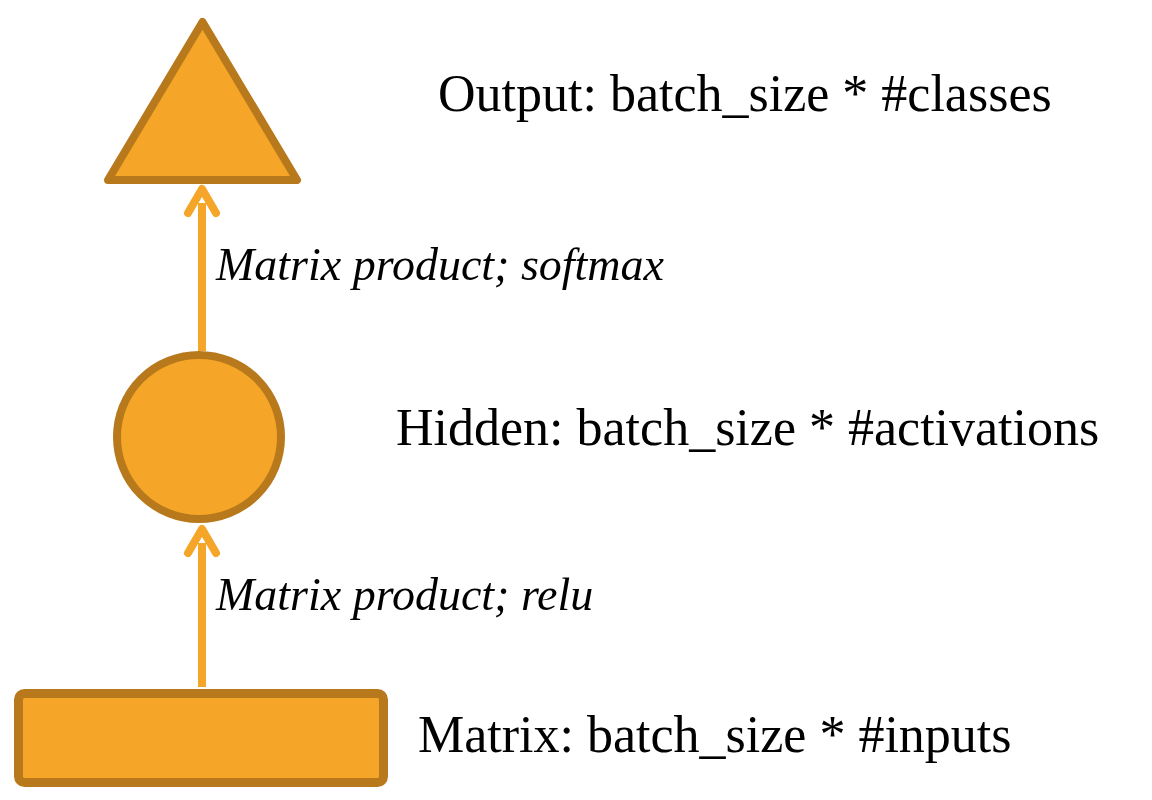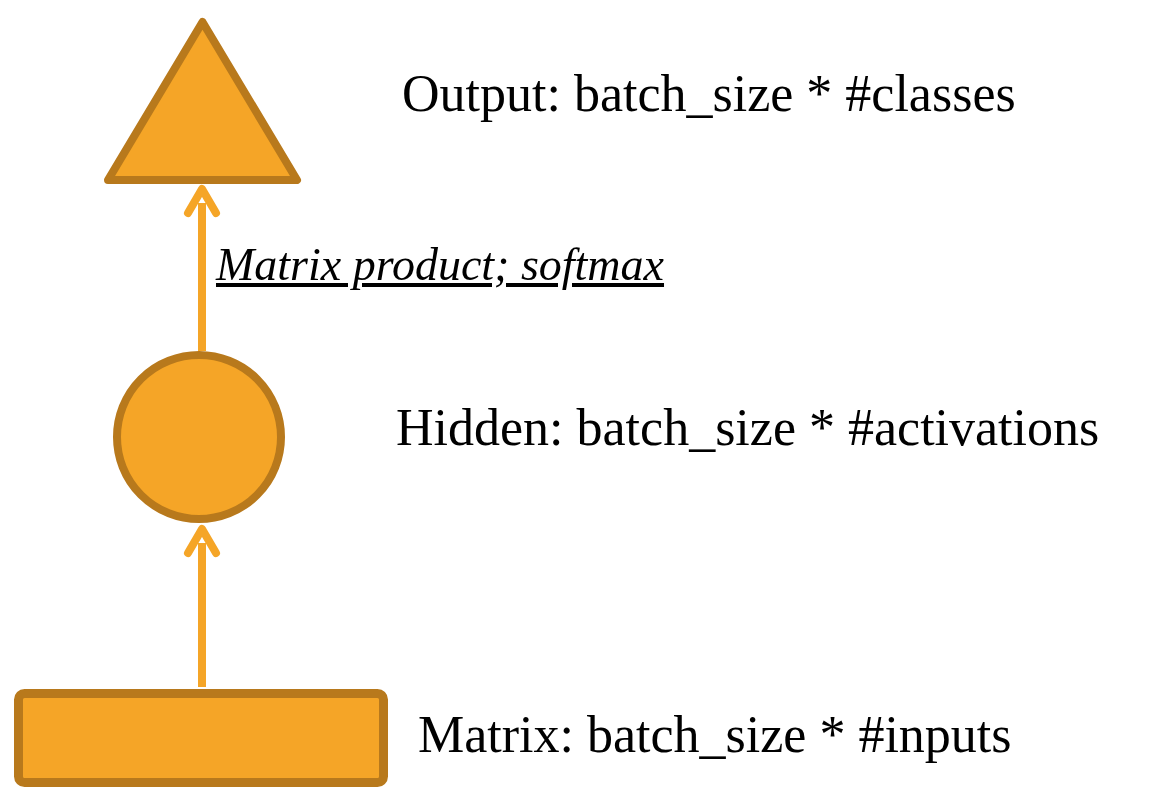--- a/index.html
+++ b/index.html
@@ -26,24 +26,24 @@
     line-height: 1;
     white-space: nowrap;
   }
   .node-label {
     font-size: 52px;
   }
   .edge-label {
     font-size: 46px;
     font-style: italic;
   }
-  .pos-output  { left: 402px; top: 68px;  }
+  .pos-output  { left: 438px; top: 68px;  }
   .pos-hidden  { left: 396px; top: 402px; }
   .pos-input   { left: 418px; top: 709px; }
-  .pos-softmax { left: 216px; top: 242px; text-decoration: underline; }
+  .pos-softmax { left: 216px; top: 242px; }
   .pos-relu    { left: 216px; top: 572px; }
 </style>
 </head>
 <body>
 
 <div class="canvas">
 
   <svg width="1152" height="800" viewBox="0 0 1152 800">
 
     <g>
@@ -62,16 +62,17 @@
 
     <rect x="18.5" y="693.5" width="365" height="89" rx="6" stroke-width="9" fill="#F5A527" stroke="#B8791C"></rect>
   </svg>
 
   <div class="label node-label pos-output">Output: batch_size * #classes</div>
 
   <div class="label edge-label pos-softmax">Matrix product; softmax</div>
 
   <div class="label node-label pos-hidden">Hidden: batch_size * #activations</div>
 
+  <div class="label edge-label pos-relu">Matrix product; relu</div>
 
   <div class="label node-label pos-input">Matrix: batch_size * #inputs</div>
 
 </div>
 
 </body></html>

